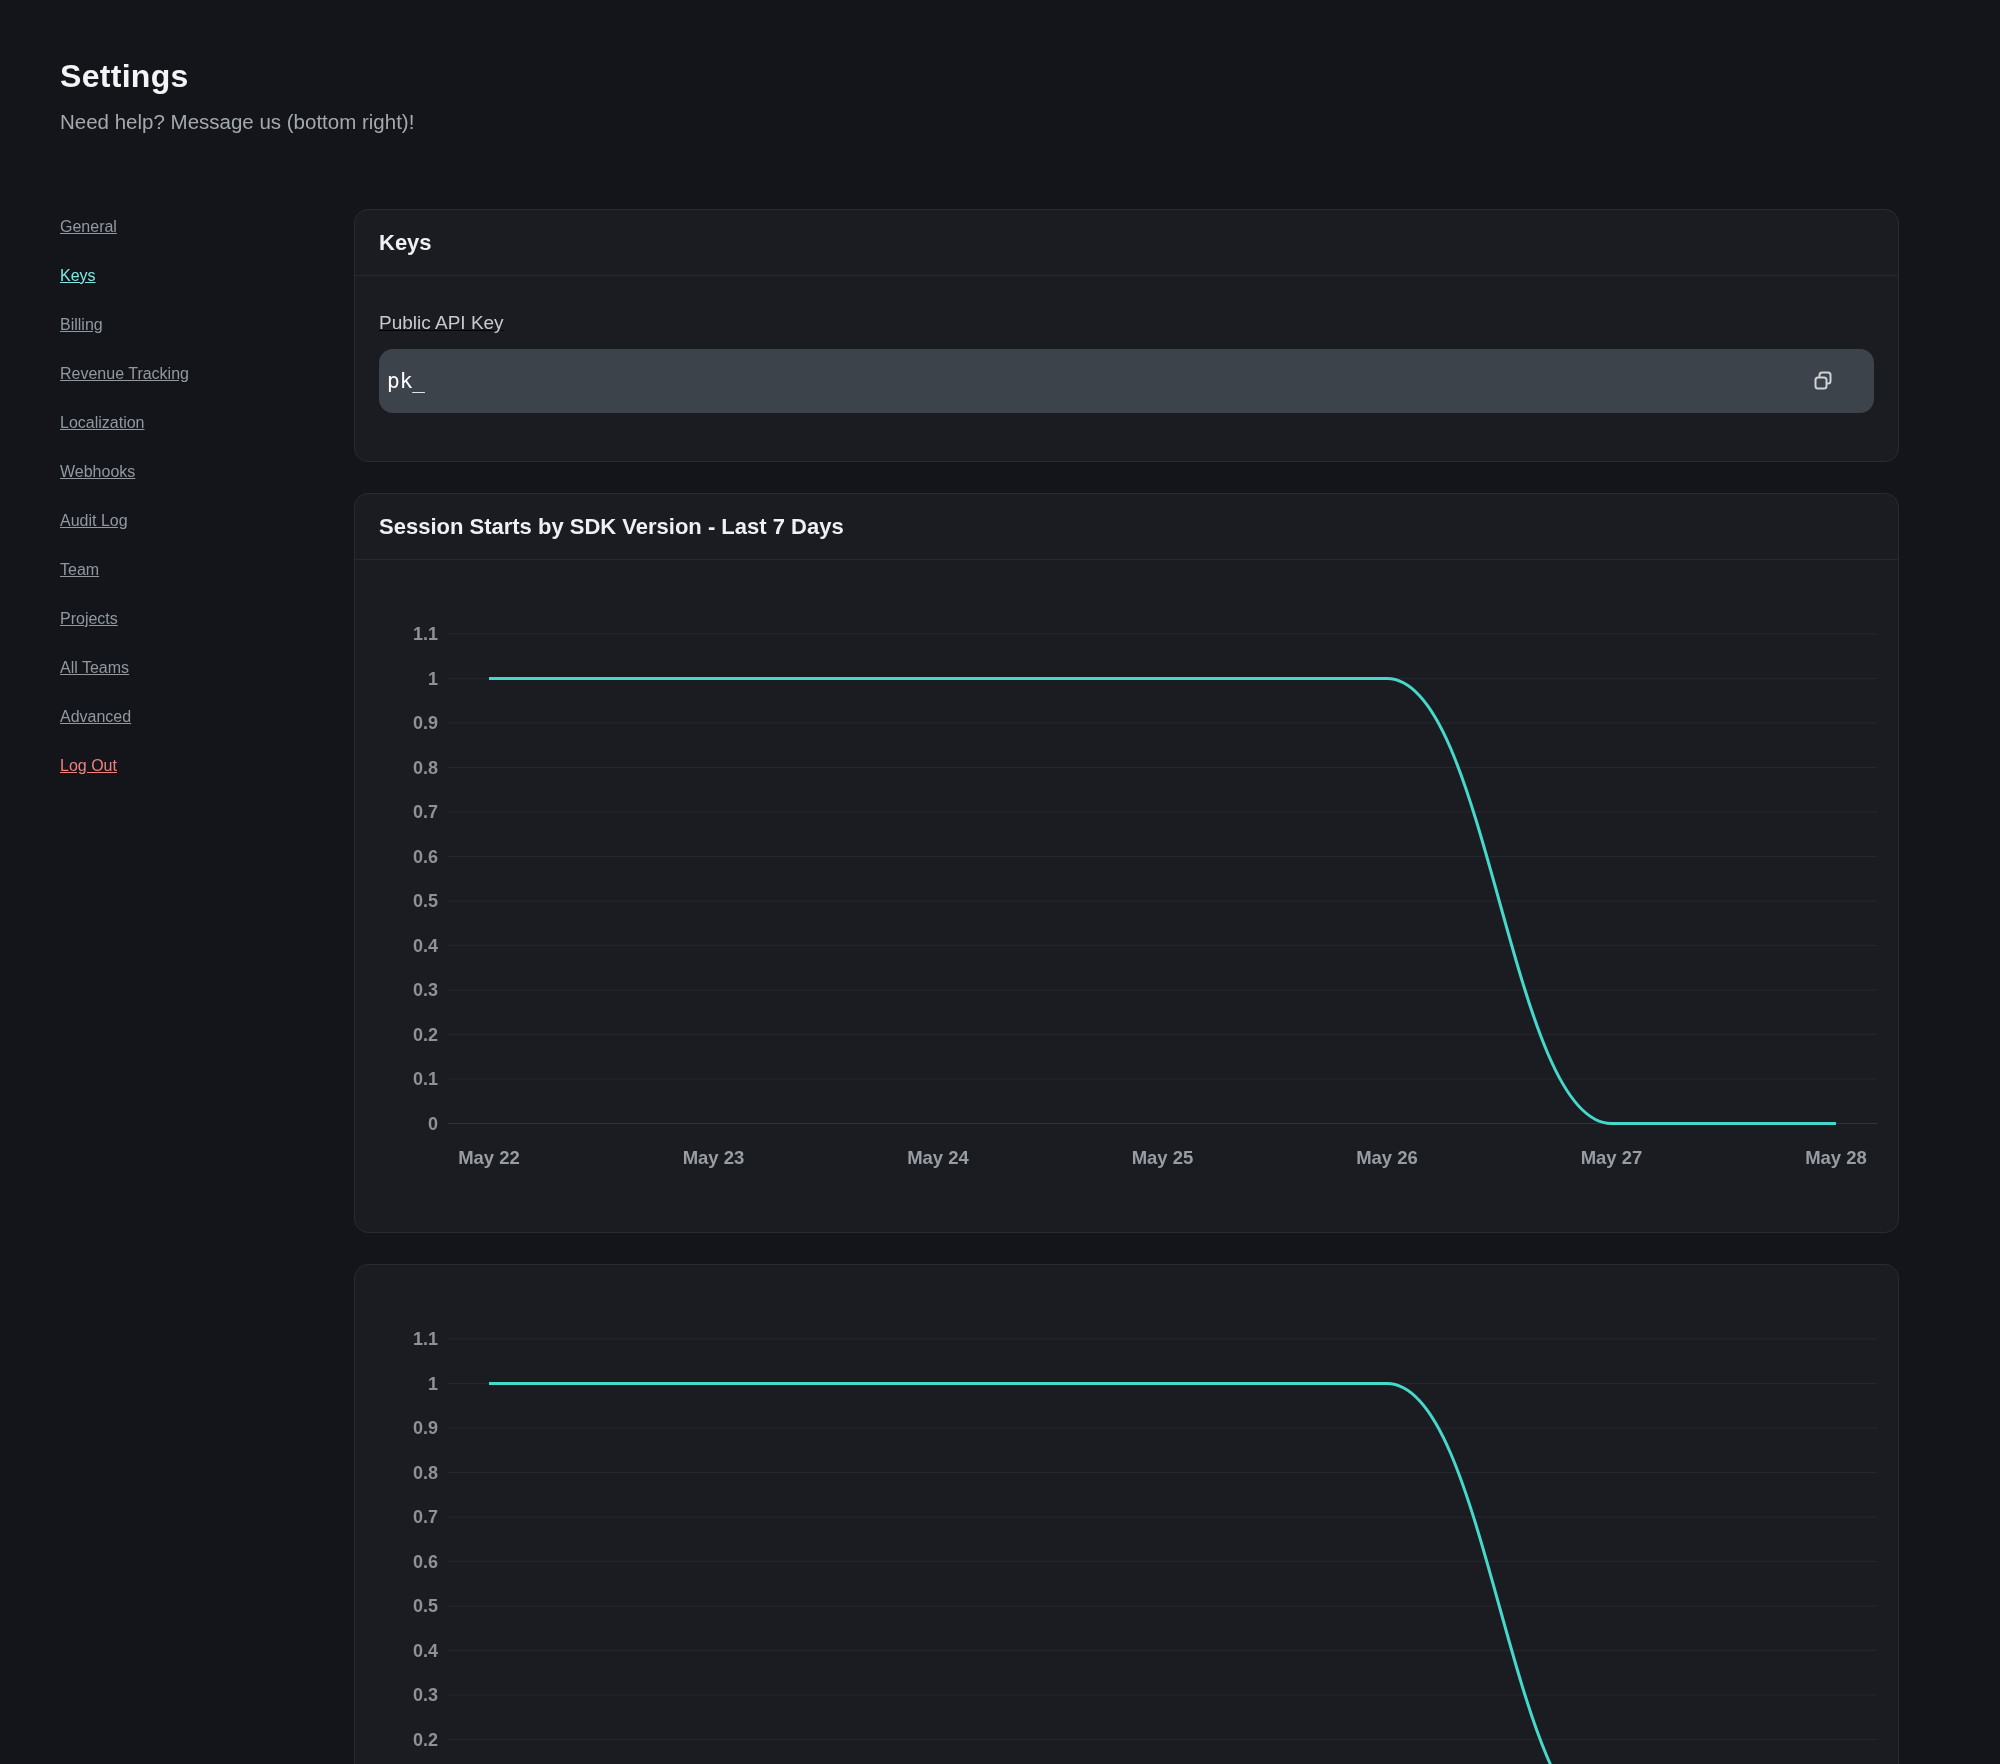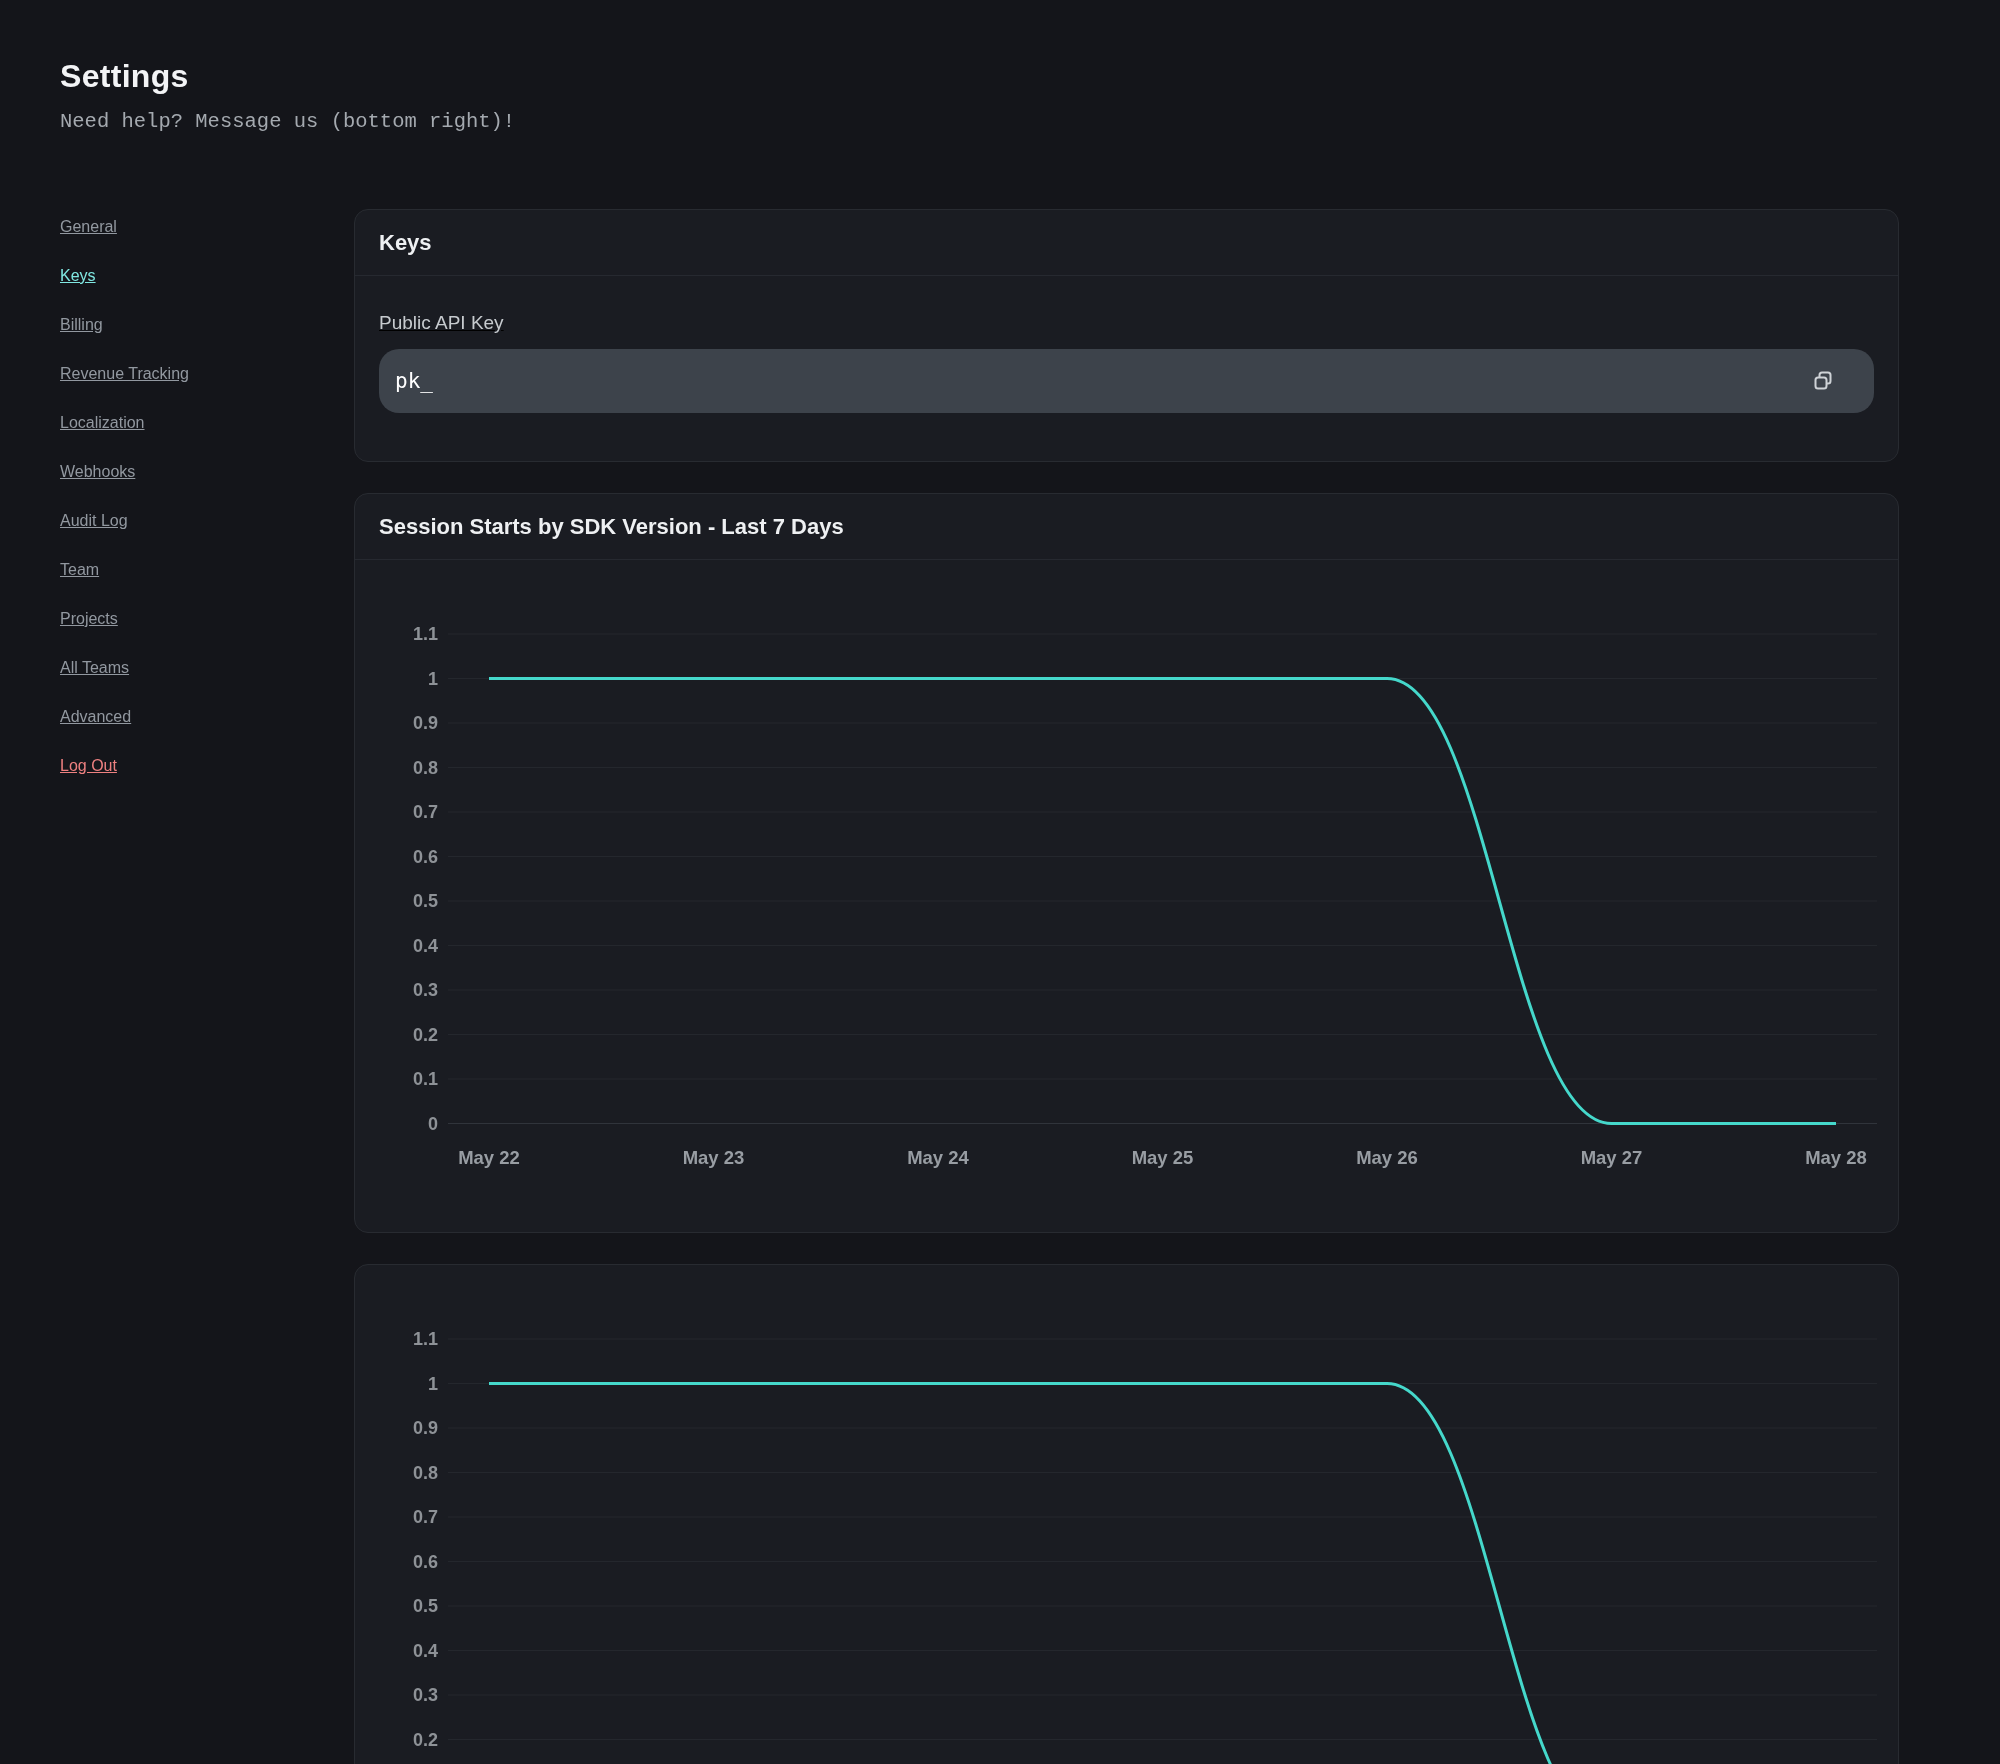--- a/index.html
+++ b/index.html
@@ -7,21 +7,21 @@
     width: 2000px; height: 1764px;
     overflow: hidden;
     background: #14151a;
     font-family: "Liberation Sans", sans-serif;
   }
   .page-header { position: absolute; left: 60px; top: 58px; }
   .page-title {
     font-size: 32px; font-weight: 700; color: #f3f4f6; letter-spacing: 0.3px;
   }
   .page-subtitle {
-    margin-top: 15px; font-size: 20.5px; color: #a4a9af; font-family: Liberation Mono, monospace;
+    margin-top: 15px; font-size: 20.5px; color: #a4a9af;
   }
   .sidebar {
     position: absolute; left: 60px; top: 202px; width: 270px;
     display: flex; flex-direction: column;
   }
   .nav-item {
     height: 49px; display: flex; align-items: center;
     font-size: 16px; color: #9298a0; cursor: pointer; white-space: nowrap; text-decoration: underline;
   }
   .nav-item.active { color: #80e8e2; }
@@ -41,23 +41,23 @@
     padding: 0 24px;
     border-bottom: 1px solid #262930;
   }
   .card-title { font-size: 22px; font-weight: 700; color: #eef0f2; }
   .card.keys-card { height: 253px; }
   .keys-body { padding: 36px 24px 0 24px; text-decoration: underline; }
   .field-label { font-size: 19px; color: #c7cbcf; }
   .input-row { position: relative; margin-top: 15px; }
   .api-key-input {
     width: 100%; height: 64px;
-    background: #3d434b; border: none; border-radius: 20px;
+    background: #3d434b; border: none; border-radius: 14px;
     color: #ffffff; font-family: "DejaVu Sans Mono", monospace;
-    font-size: 21px; padding: 0 70px 0 16px; outline: none;
+    font-size: 21px; padding: 0 70px 0 8px; outline: none;
   }
   .copy-btn {
     position: absolute; right: 33px; top: 14px;
     width: 36px; height: 36px;
     display: flex; align-items: center; justify-content: center;
     background: transparent; border: none; cursor: pointer; padding: 0;
   }
   .card.chart-card { height: 740px; }
   .chart-body { position: relative; height: 674px; width: 100%; font-weight: bold; }
   .chart-body svg { display: block; }

